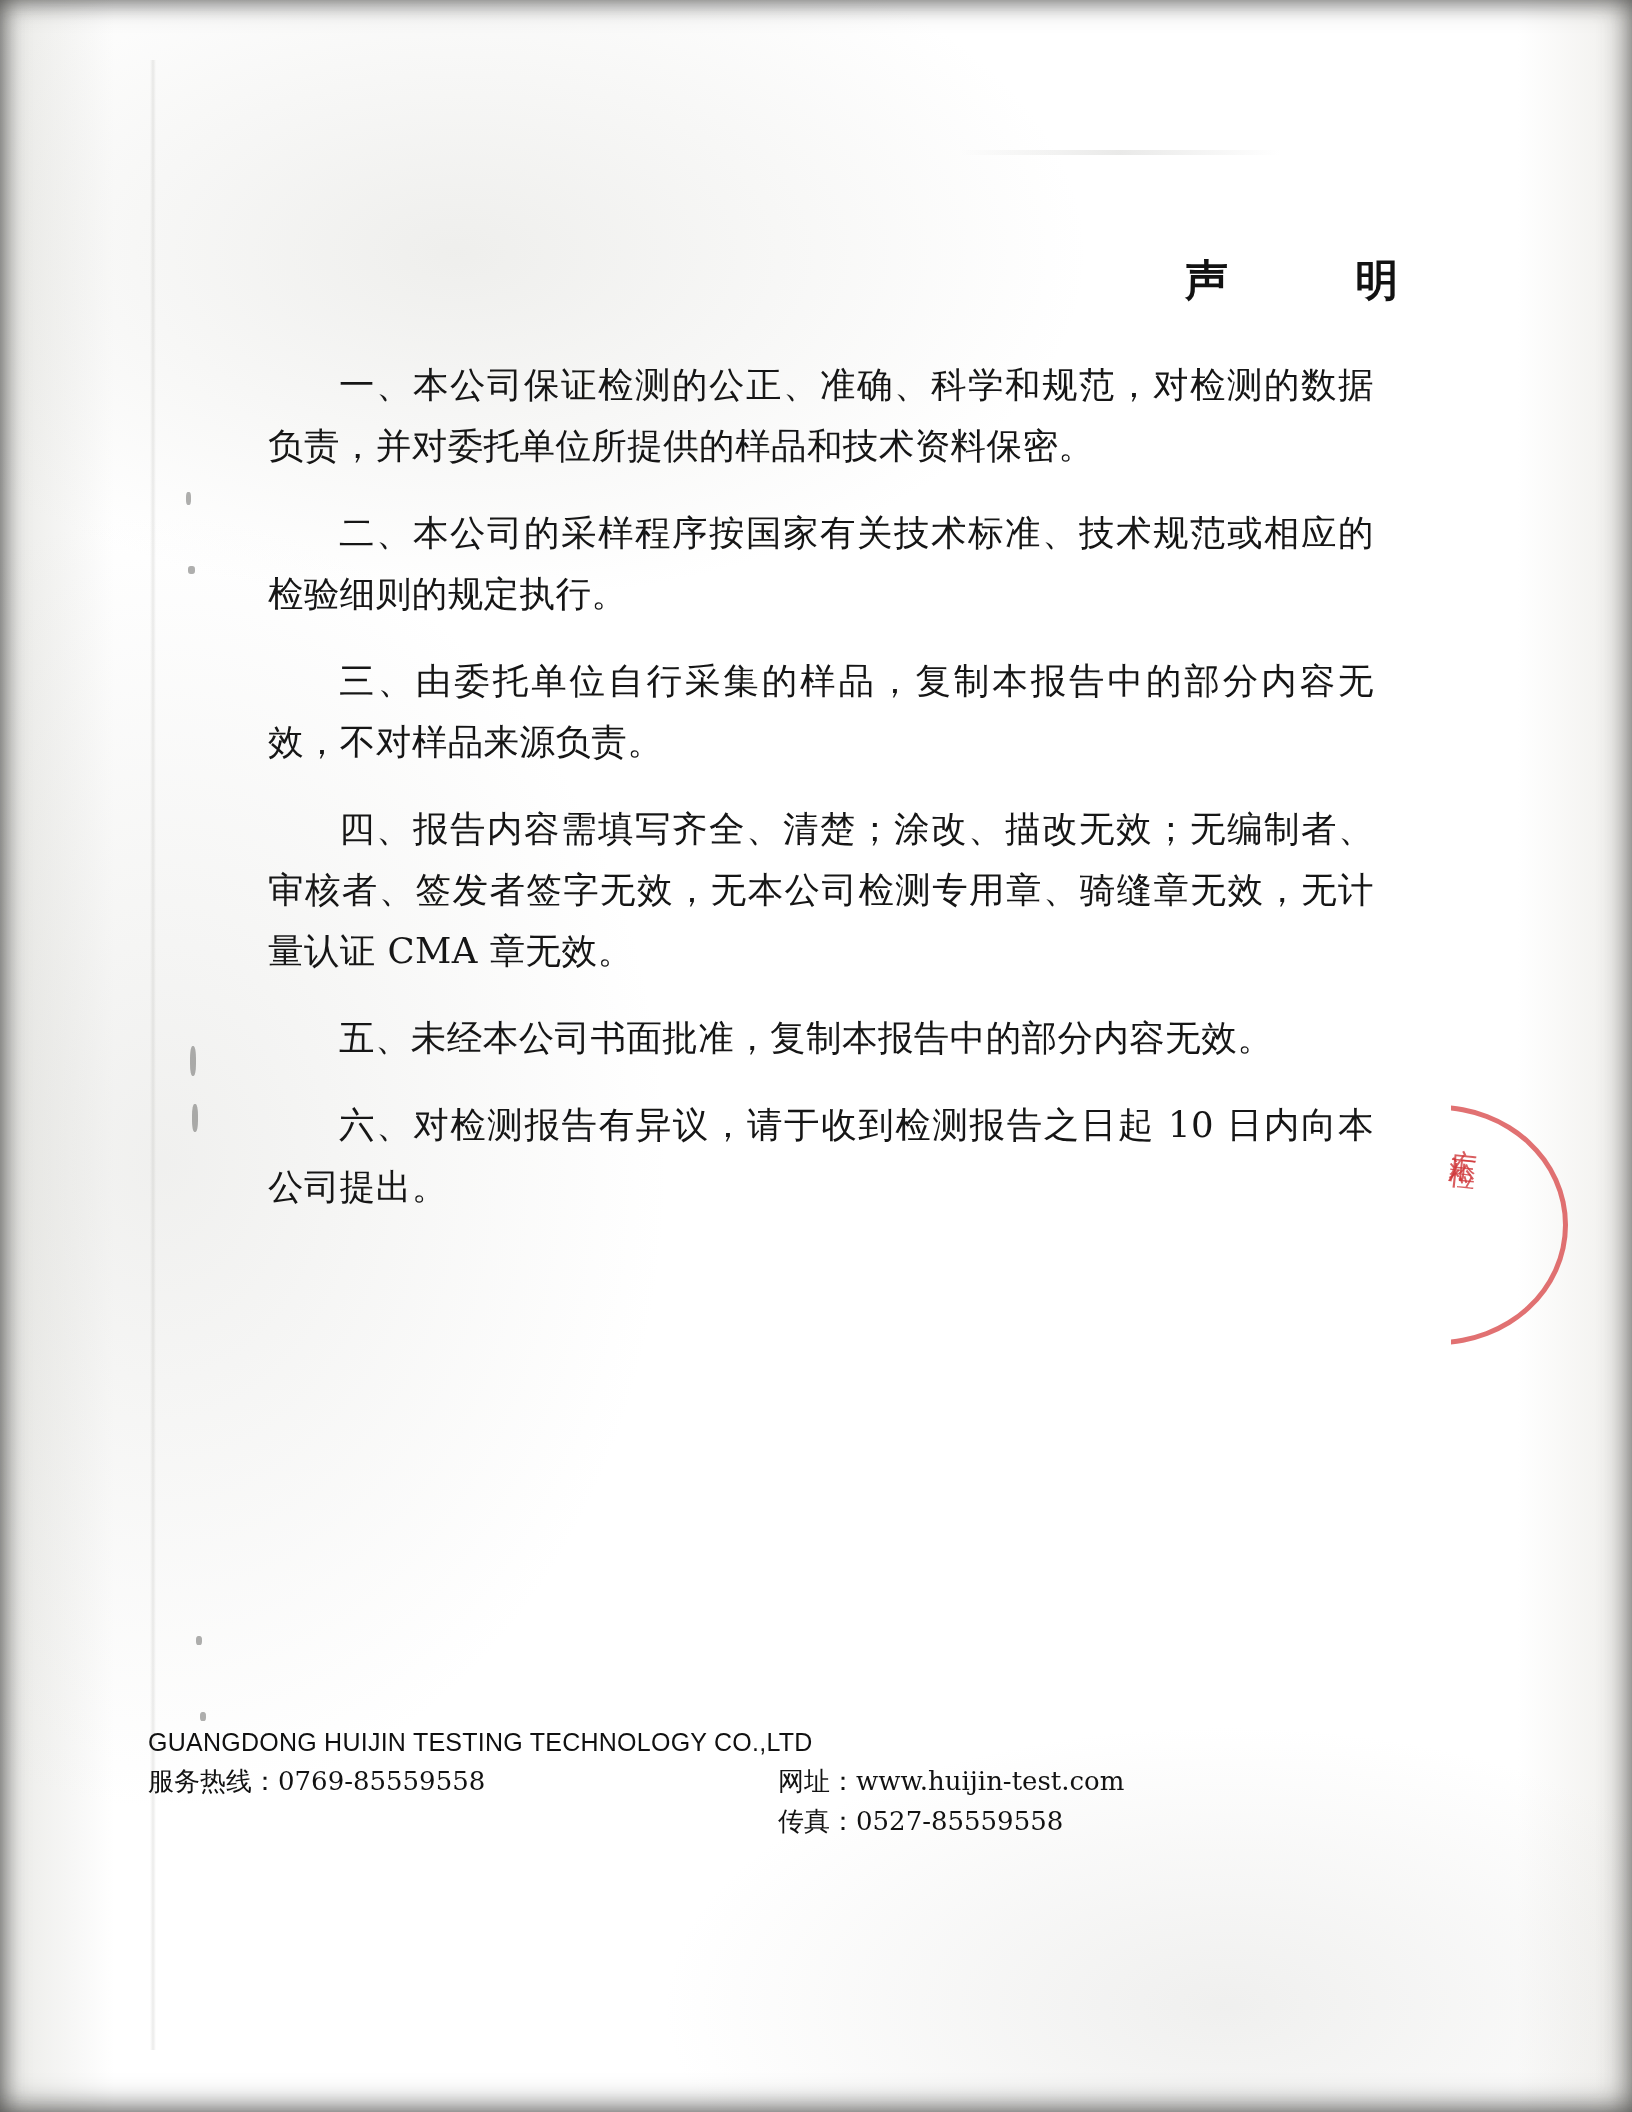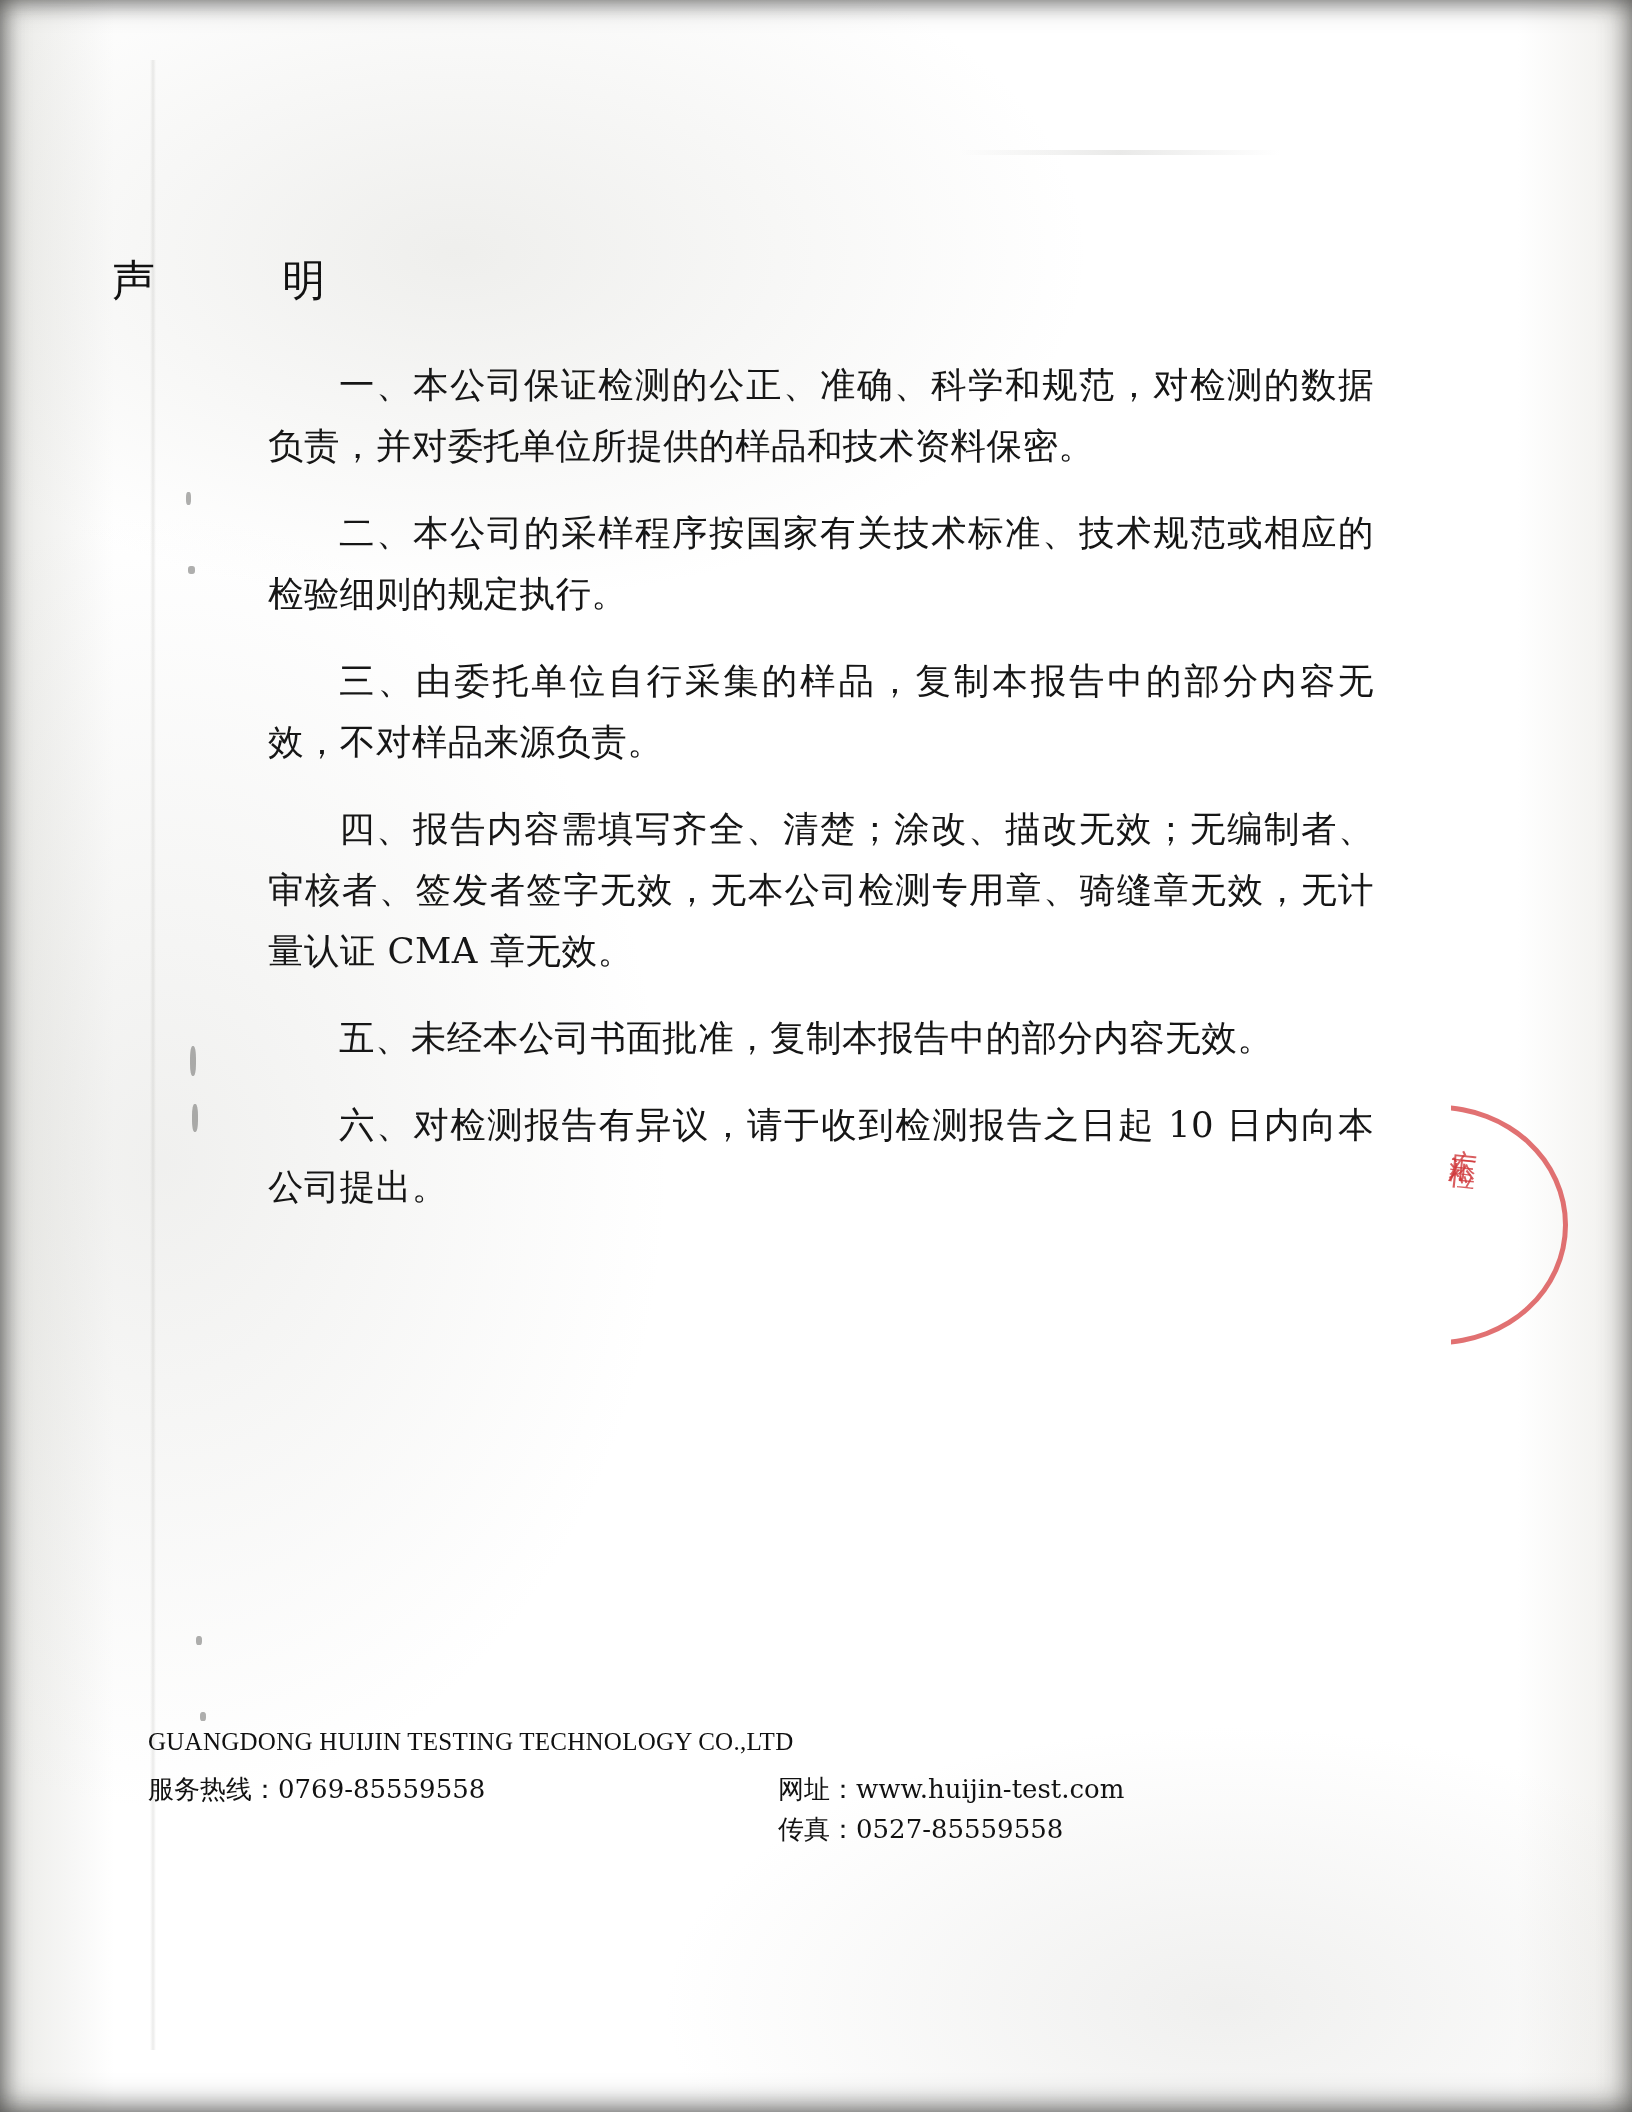--- a/index.html
+++ b/index.html
@@ -49,23 +49,23 @@
     width: 1410px;
     height: 2040px;
   }
 
   
   .doc-title {
     position: absolute;
     left: 0;
     top: 218px;
     width: 1300px;
-    text-align: left;
-    font-family: "DejaVu Serif", "Liberation Serif", serif;
-    font-weight: 400;
+    text-align: right;
+    font-family: "DejaVu Serif", "Liberation Serif", serif;
+    font-weight: 700;
     font-size: 43px;
     letter-spacing: 0.32em;
     color: #121212;
   }
 
   
   .body-block {
     position: absolute;
     left: 112px;
     top: 320px;
@@ -85,25 +85,25 @@
   }
 
   
   .footer {
     position: absolute;
     left: 36px;
     top: 1694px;
     width: 1280px;
   }
   .footer-company {
-    font-family: Liberation Serif, serif;
+    font-family: Liberation Sans, sans-serif;
     font-size: 25px;
     color: #101010;
     letter-spacing: 0.01em;
-    margin-bottom: 14px;
+    margin-bottom: 5px;
     white-space: nowrap;
   }
   .footer-cols {
     position: relative;
     width: 100%;
   }
   .footer-left {
     position: absolute;
     left: 0;
     top: 0;

